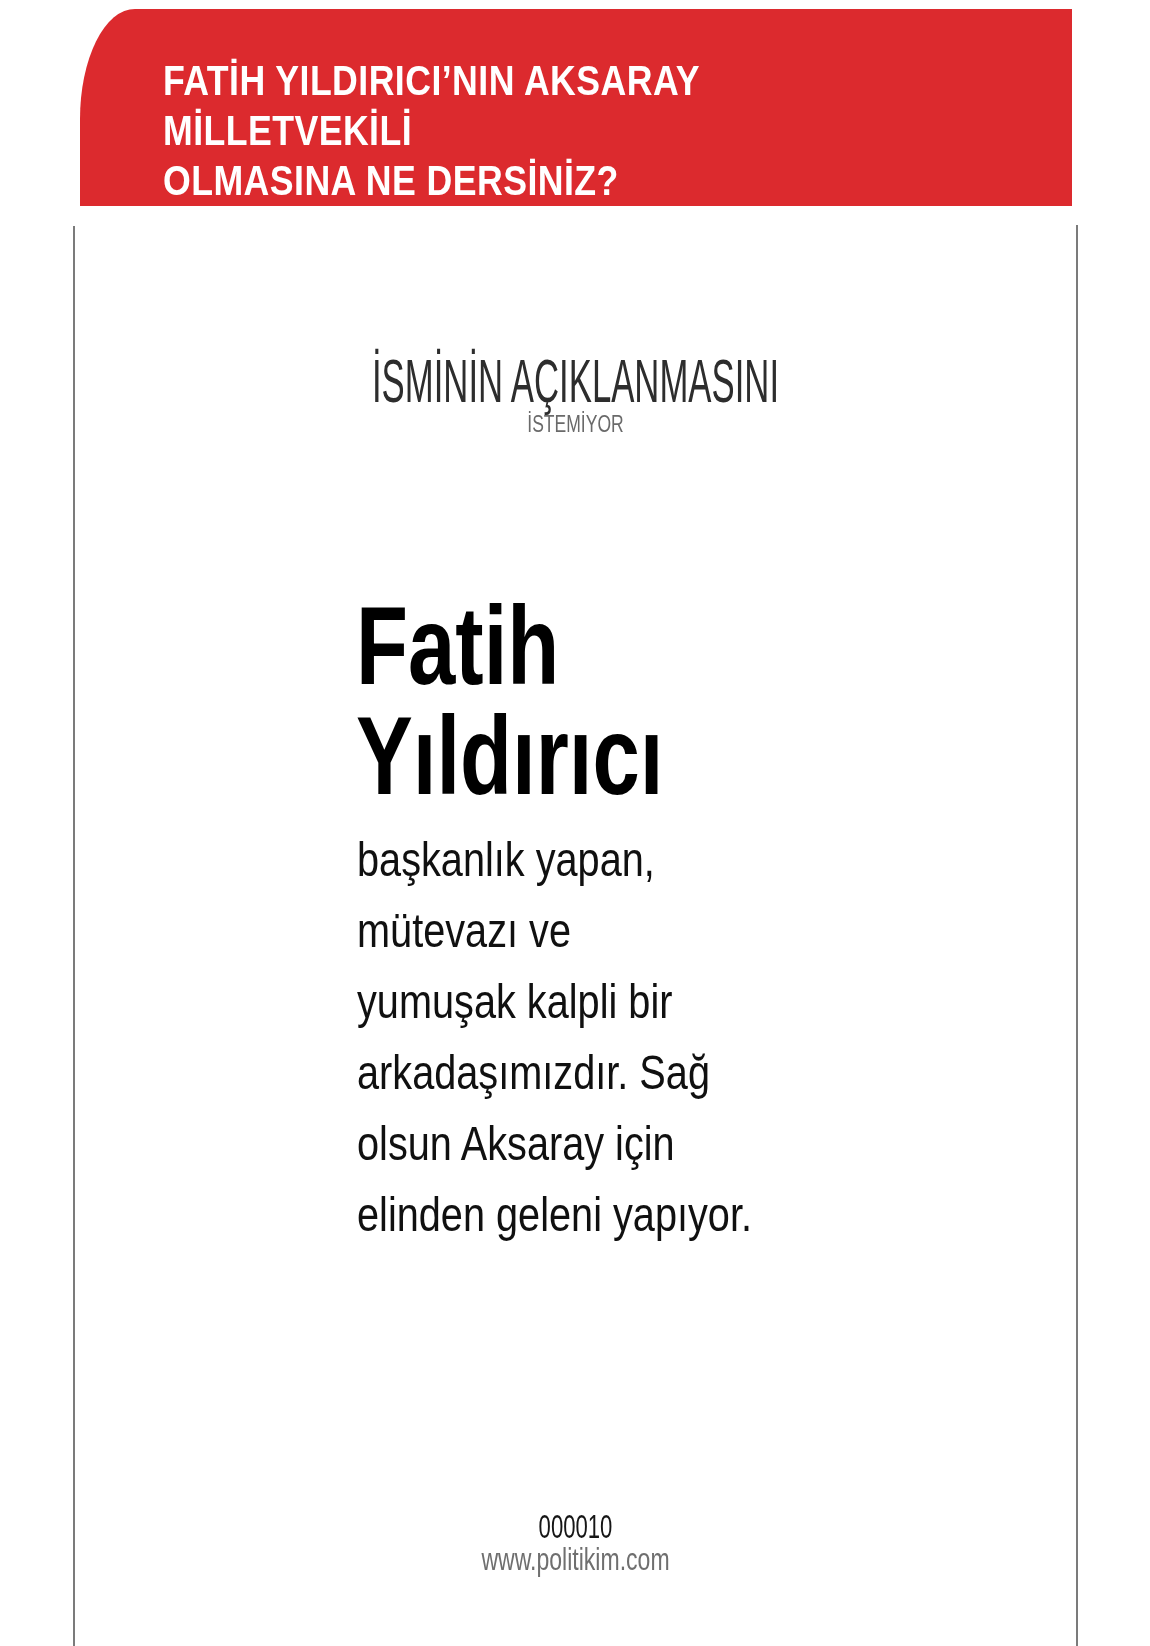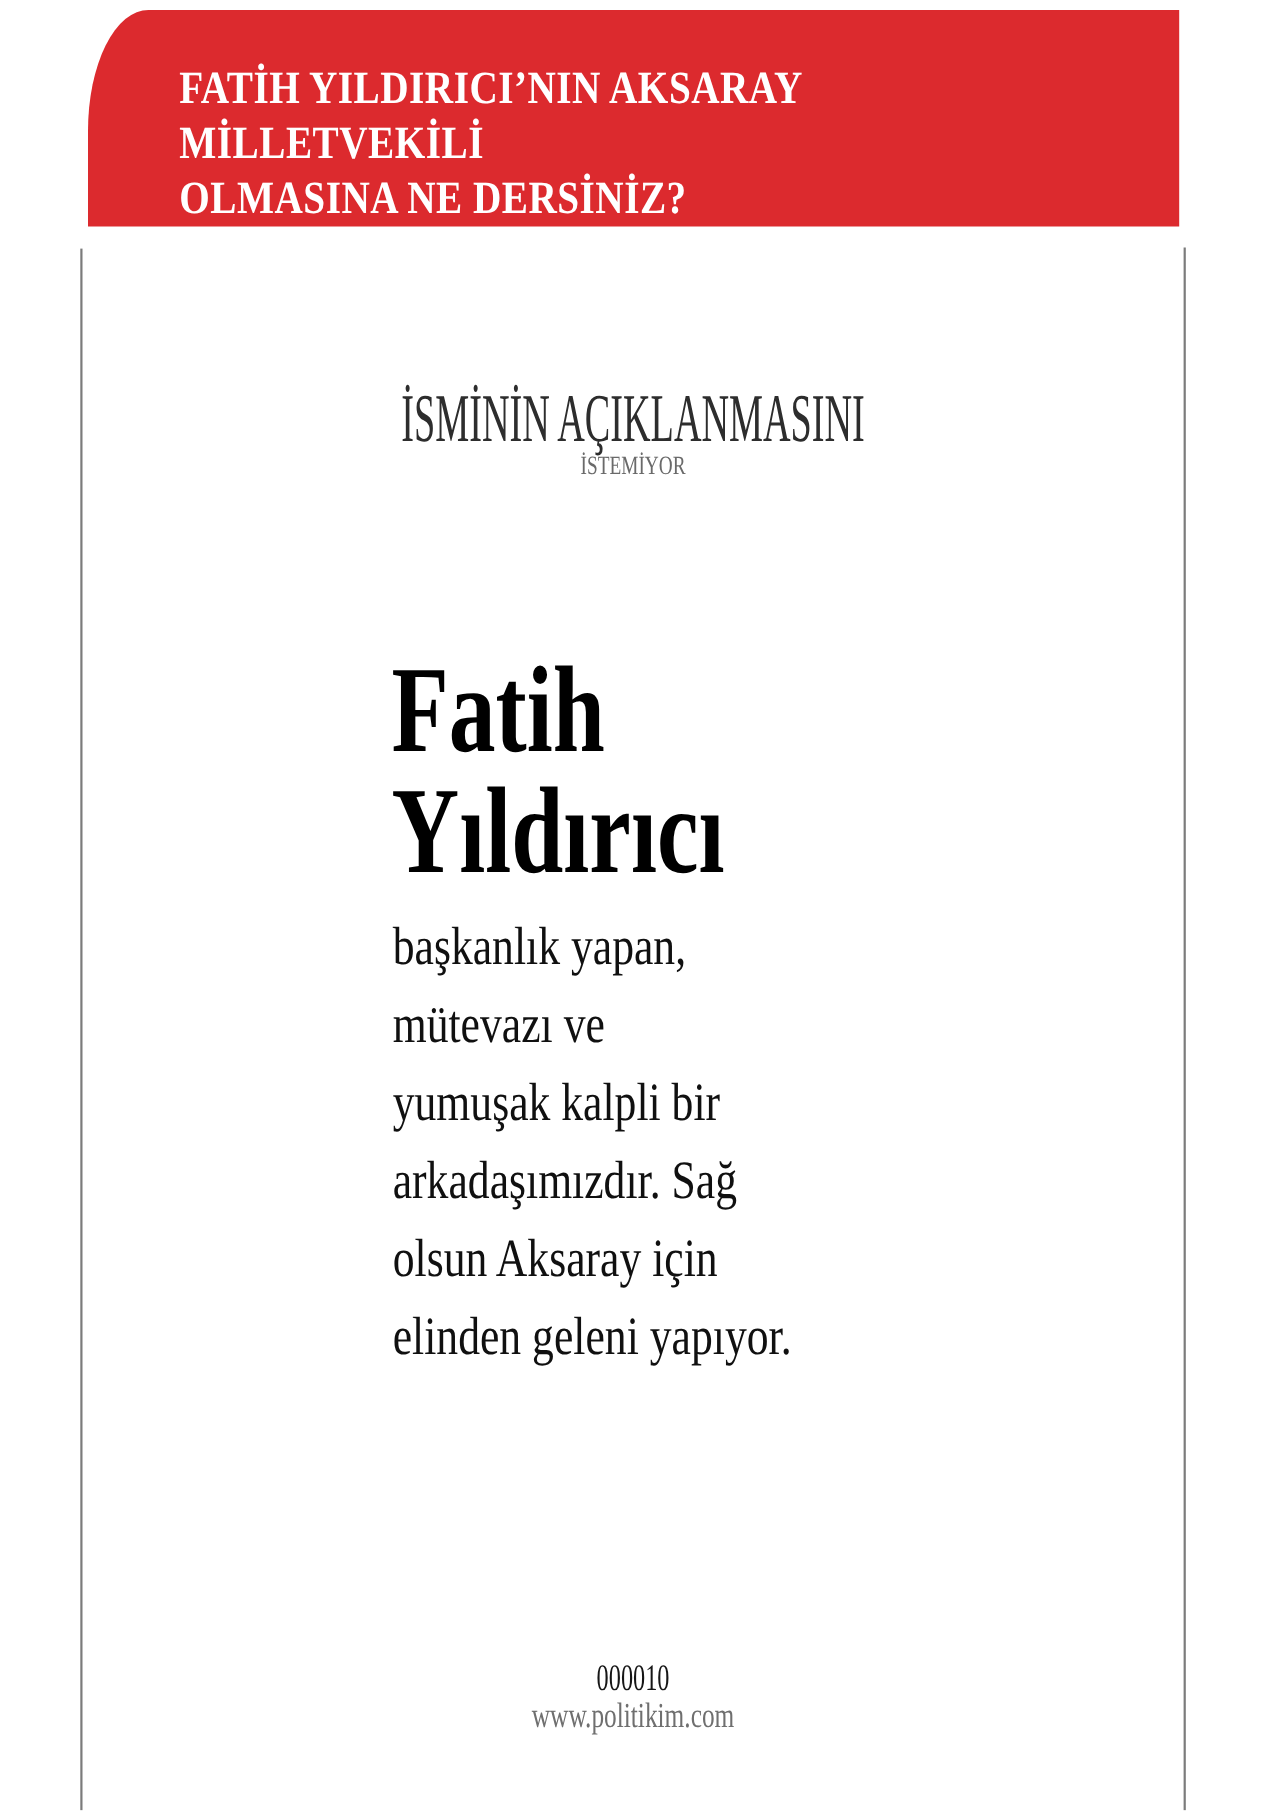--- a/index.html
+++ b/index.html
@@ -12,21 +12,21 @@
   html, body {
     margin: 0; padding: 0;
     background: #ffffff;
   }
   .page {
     position: relative;
     width: 1150px;
     height: 1646px;
     background: #ffffff;
     overflow: hidden;
-    font-family: Liberation Serif, serif;
+    font-family: Liberation Sans, sans-serif;
   }
 
   
   .banner {
     position: absolute;
     left: 80px; top: 9px;
     width: 992px; height: 197px;
     background: var(--accent-red);
     border-top-left-radius: 55px 110px;
   }

